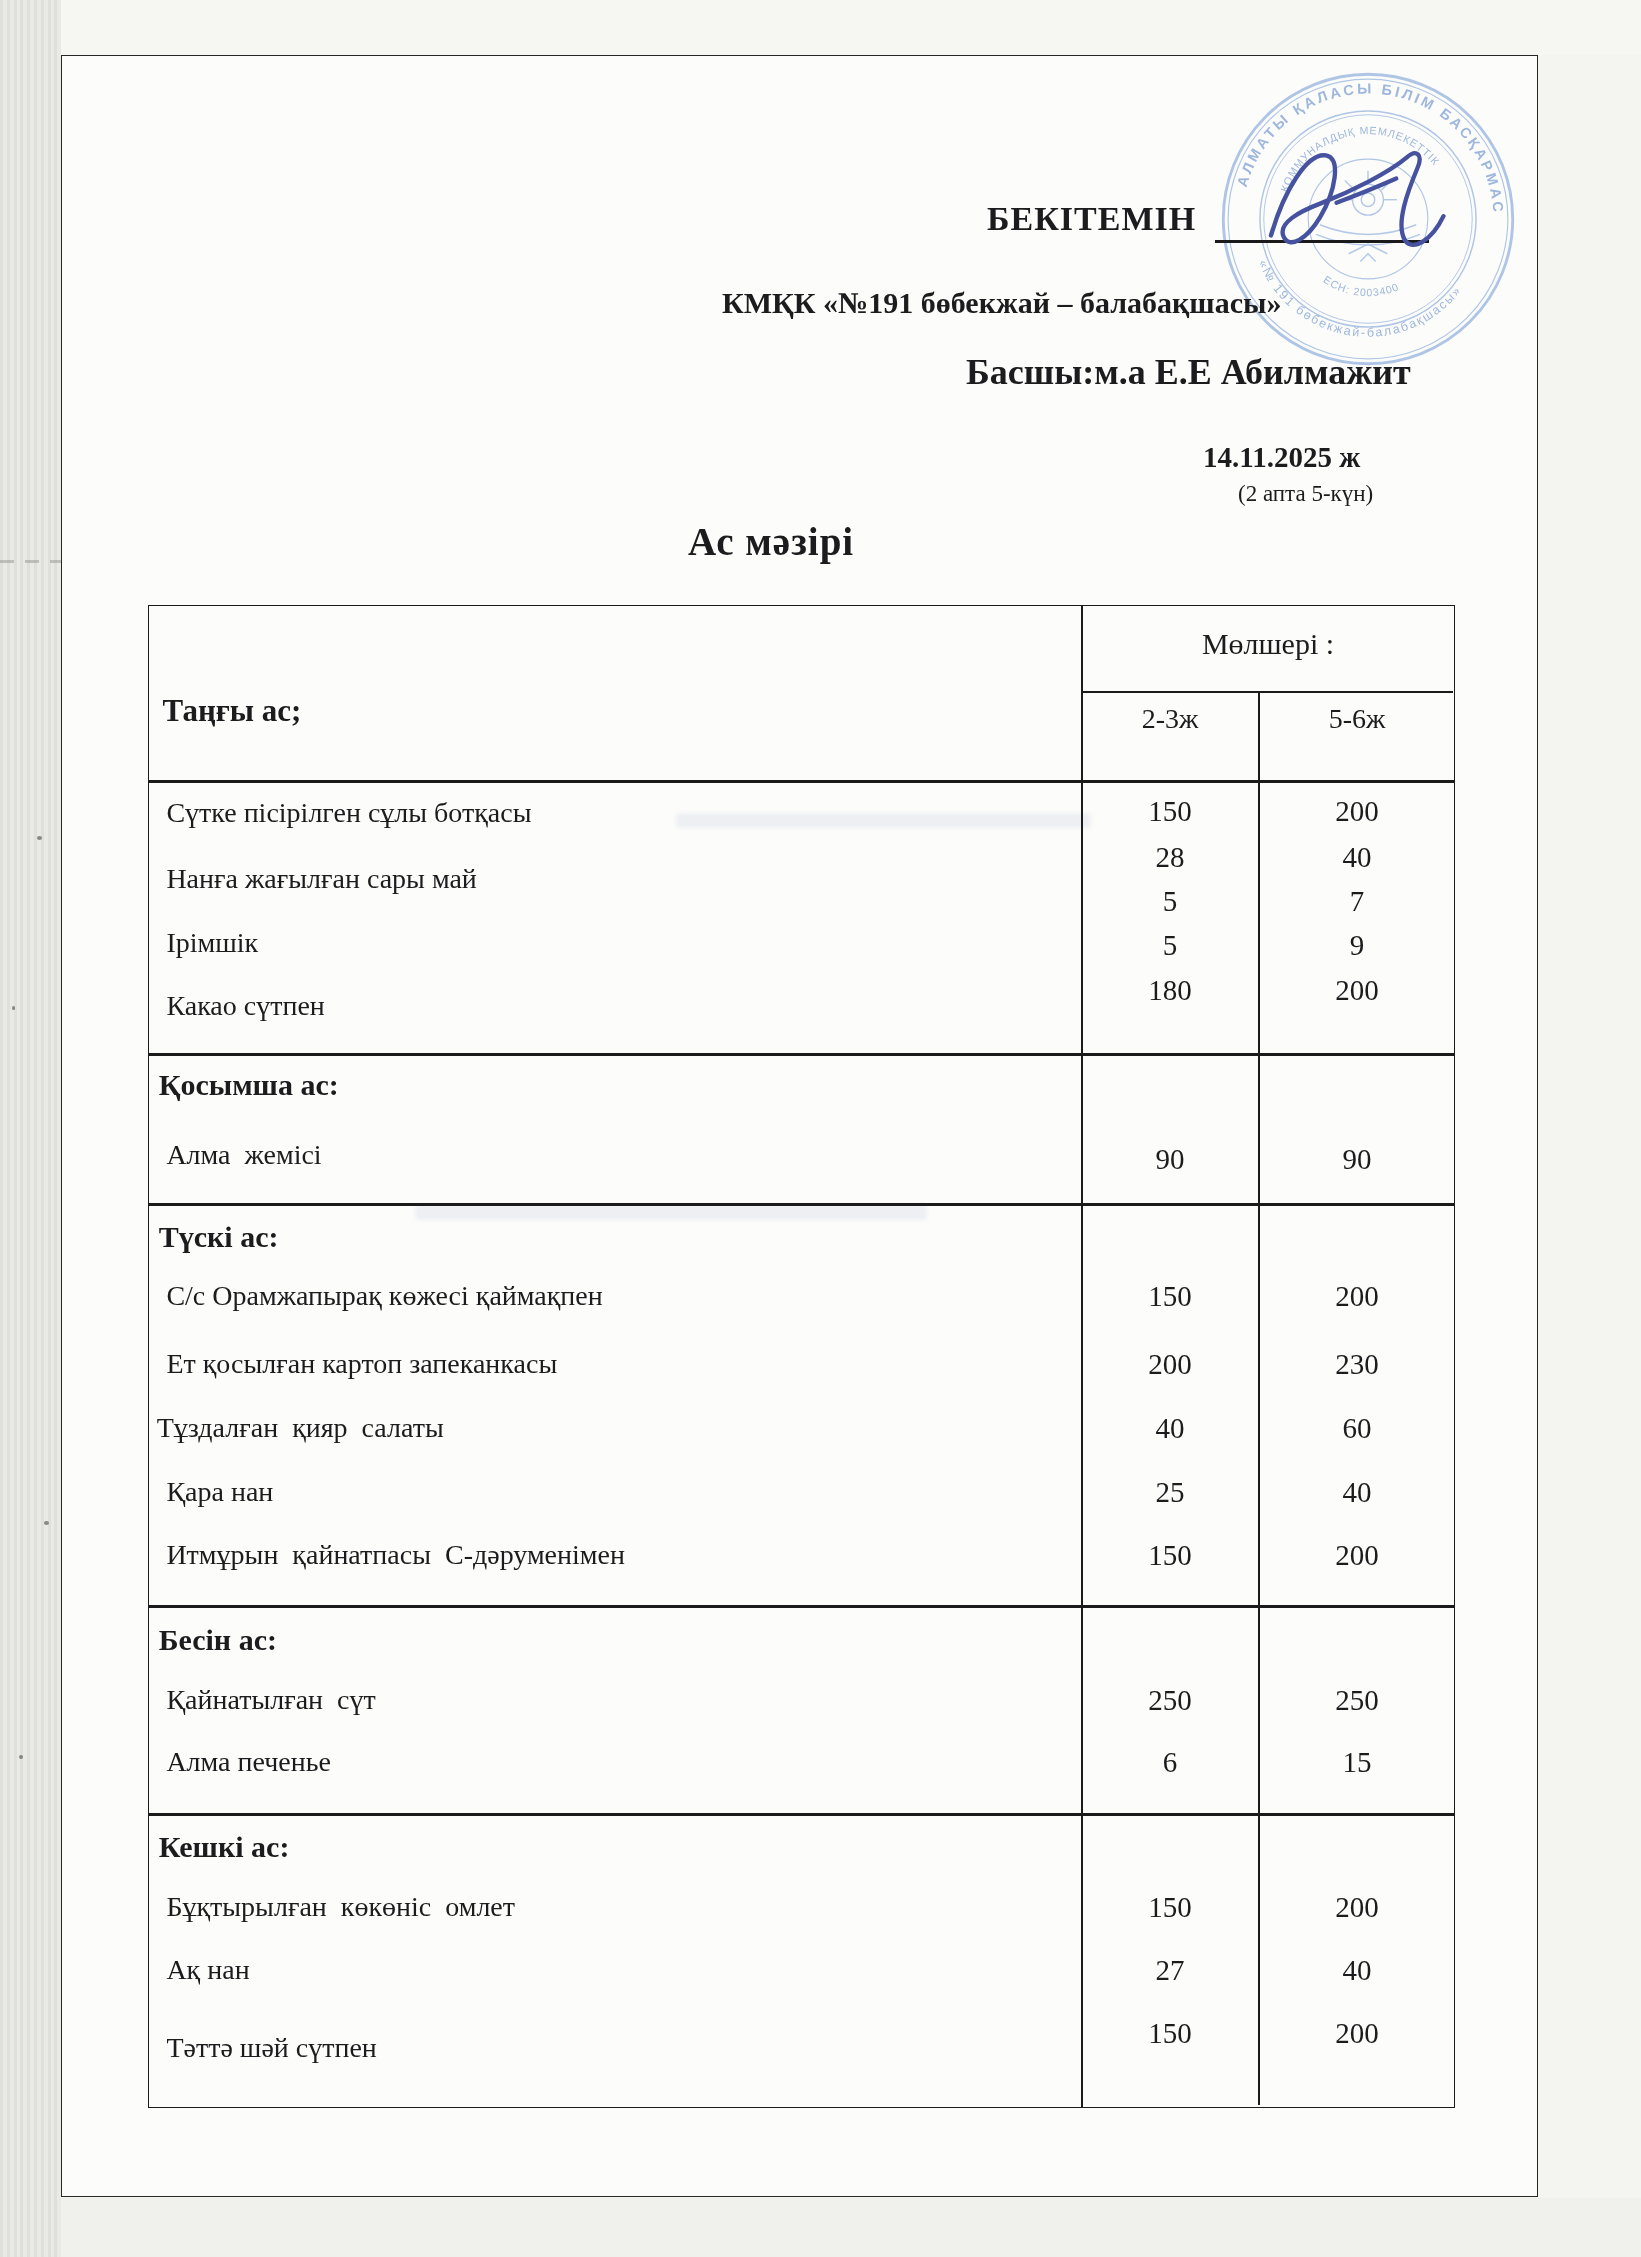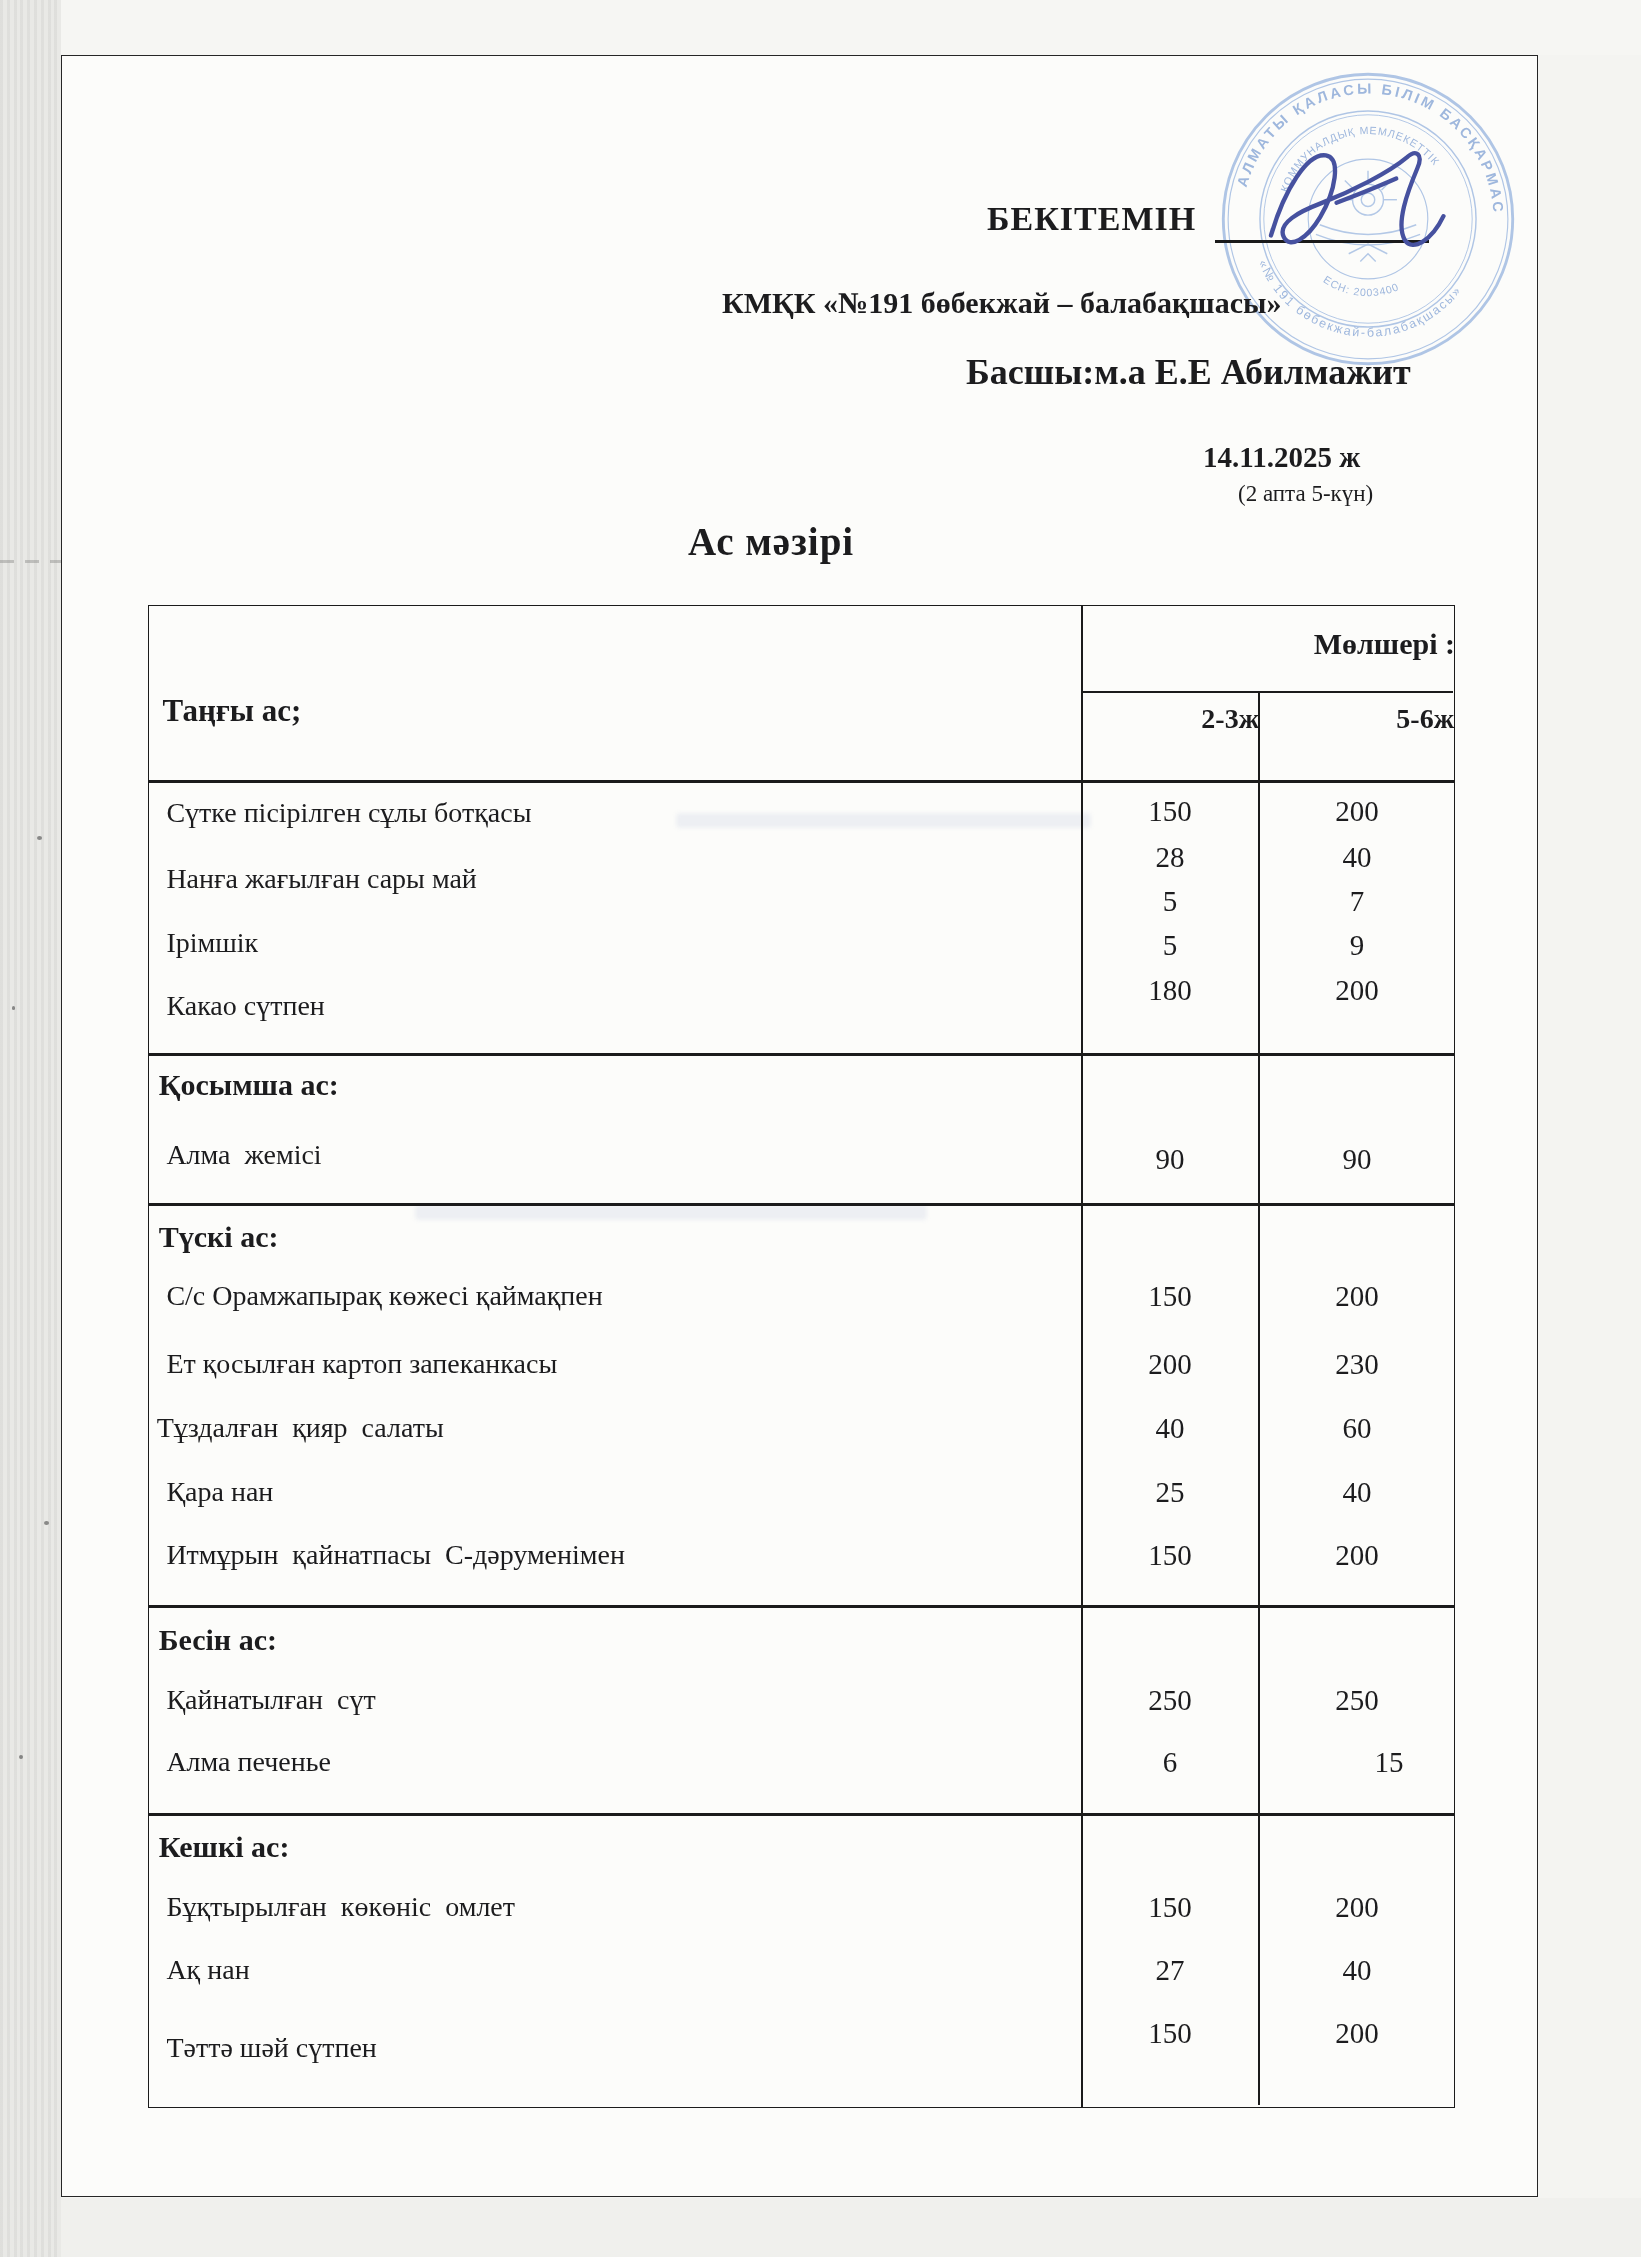--- a/index.html
+++ b/index.html
@@ -46,21 +46,21 @@
   .sign-line{background:#1a1a1a;height:2.9px;}
   
   .menu-table{
     left:148px;top:605px;width:1307px;height:1503px;
     border:1.9px solid #1b1b1b;box-sizing:border-box;
   }
   .vline,.hline{position:absolute;background:#1b1b1b;}
   .cell-label{position:absolute;font-size:28px;white-space:pre;}
   .sec-title{position:absolute;font-size:30px;font-weight:bold;white-space:pre;}
   .num{position:absolute;font-size:29px;text-align:center;}
-  .hdr{position:absolute;font-weight:bold;text-align:right;}
+  .hdr{position:absolute;font-weight:normal;text-align:center;}
   .meal-hdr{position:absolute;font-size:31px;font-weight:bold;}
   svg text{font-family:"Liberation Sans", sans-serif;}
 </style>
 </head>
 <body>
 
 <div class="abs left-strip"></div>
 <div class="abs top-strip"></div>
 <div class="abs bottom-strip"></div>
 <div class="abs right-strip"></div>
@@ -187,21 +187,21 @@
   <div class="num" style="left:1111px;top:806px;width:194px;">60</div>
   <div class="num" style="left:1111px;top:870px;width:194px;">40</div>
   <div class="num" style="left:1111px;top:933px;width:194px;">200</div>
 
   <div class="sec-title" style="left:9.7px;top:1017px;">Бесін ас:</div>
   <div class="cell-label" style="left:17.4px;top:1078px;">Қайнатылған  сүт</div>
   <div class="cell-label" style="left:17.4px;top:1140px;">Алма печенье</div>
   <div class="num" style="left:932px;top:1078px;width:178px;">250</div>
   <div class="num" style="left:932px;top:1140px;width:178px;">6</div>
   <div class="num" style="left:1111px;top:1078px;width:194px;">250</div>
-  <div class="num" style="left:1111px;top:1140px;width:194px;padding-left:32px;">15</div>
+  <div class="num" style="left:1111px;top:1140px;width:194px;">15</div>
 
   <div class="sec-title" style="left:9.7px;top:1224px;">Кешкі ас:</div>
   <div class="cell-label" style="left:17.4px;top:1285px;">Бұқтырылған  көкөніс  омлет</div>
   <div class="cell-label" style="left:17.4px;top:1348px;">Ақ нан</div>
   <div class="cell-label" style="left:17.4px;top:1411px;margin-top:15px;">Тәттә шәй сүтпен</div>
   <div class="num" style="left:932px;top:1285px;width:178px;">150</div>
   <div class="num" style="left:932px;top:1348px;width:178px;">27</div>
   <div class="num" style="left:932px;top:1411px;width:178px;">150</div>
   <div class="num" style="left:1111px;top:1285px;width:194px;">200</div>
   <div class="num" style="left:1111px;top:1348px;width:194px;">40</div>

